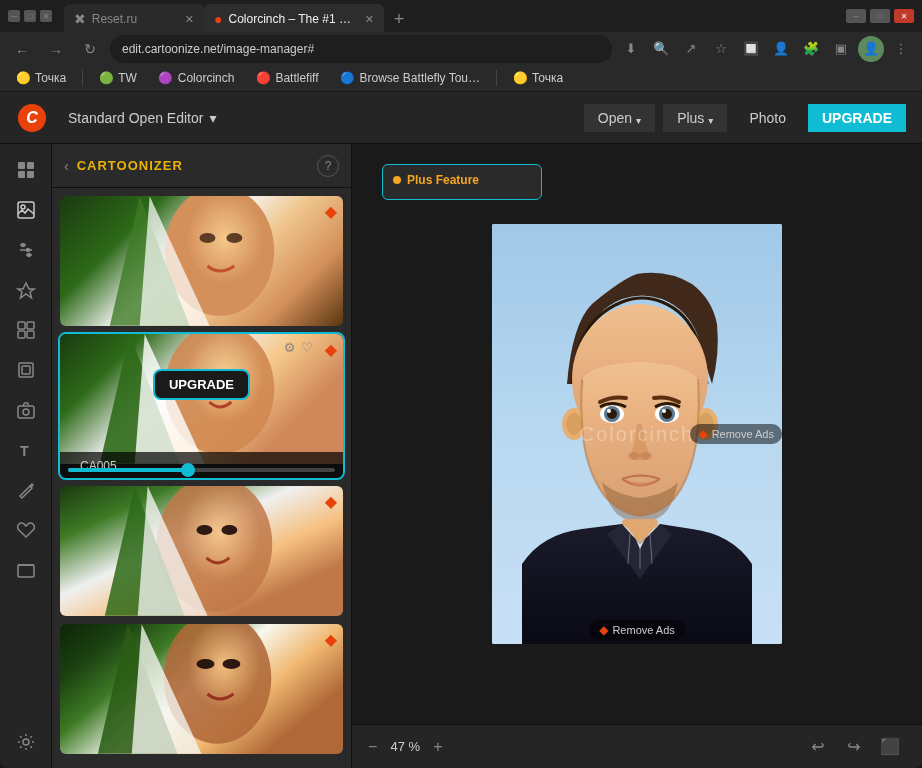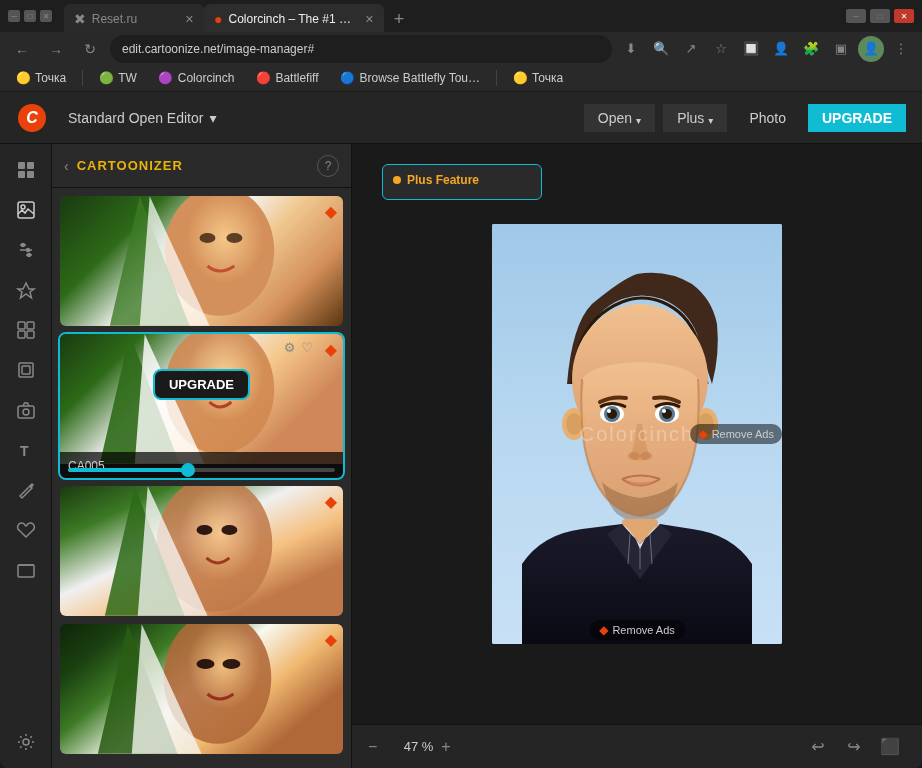--- a/index.html
+++ b/index.html
@@ -71,21 +71,21 @@
 
     .filter-item { position: relative; border-radius: 6px; overflow: hidden; cursor: pointer; margin-bottom: 6px; }
     .filter-item.selected { outline: 2px solid #0fbcd4; }
     .filter-thumbnail { width: 100%; height: 130px; background: #333; position: relative; overflow: hidden; }
     
     .face-art { width: 100%; height: 100%; position: relative; background: linear-gradient(135deg, #2d5a1b 0%, #3d7a25 30%, #fff 50%, #f8d7a0 65%, #e8956a 80%); }
     .face-art-2 { background: linear-gradient(135deg, #2d5a1b 0%, #fff 40%, #f8d7a0 60%, #c8856a 80%); }
     .face-art-3 { background: linear-gradient(160deg, #1a3a0f 0%, #2d5a1b 20%, #fff 45%, #f5c8a0 65%, #d4805a 85%); }
     .premium-badge { position: absolute; top: 6px; right: 6px; }
     .diamond-icon { color: #e8420a; font-size: 16px; }
-    .filter-label { position: absolute; bottom: 0; left: 0; right: 0; background: rgba(0,0,0,0.7); padding: 4px 8px; }
+    .filter-label { position: absolute; bottom: 0; left: 0; right: 0; background: rgba(0,0,0,0.7); padding: 4px 20px; }
     .filter-name { color: #ccc; font-size: 12px; font-weight: 500; }
 
     
     .upgrade-overlay { position: absolute; top: 0; left: 0; right: 0; bottom: 30px; background: rgba(0,0,0,0.0); display: flex; align-items: center; justify-content: center; }
     .upgrade-card { background: #1a1a1a; border: 2px solid #0fbcd4; border-radius: 8px; padding: 6px 14px; display: flex; align-items: center; justify-content: center; }
     .upgrade-card-text { color: white; font-size: 13px; font-weight: 600; }
 
     .filter-slider { display: flex; align-items: center; padding: 4px 8px 6px; }
     .slider-track { flex: 1; height: 4px; background: #444; border-radius: 2px; position: relative; }
     .slider-fill { position: absolute; left: 0; top: 0; bottom: 0; width: 45%; background: #0fbcd4; border-radius: 2px; }
@@ -106,21 +106,21 @@
     
     .plus-tooltip { position: absolute; top: 10px; left: 0; background: #2a2a2a; border: 1px solid #0fbcd4; border-radius: 6px; padding: 8px 10px; min-width: 160px; z-index: 10; }
     .plus-header { display: flex; align-items: center; gap: 6px; margin-bottom: 4px; }
     .plus-dot { width: 8px; height: 8px; border-radius: 50%; background: #f5a623; }
     .plus-label { color: #f5a623; font-size: 12px; font-weight: 600; }
     .plus-desc { color: #aaa; font-size: 11px; line-height: 1.4; }
 
     .canvas-footer { height: 44px; background: #252525; display: flex; align-items: center; padding: 0 16px; border-top: 1px solid #111; }
     .zoom-controls { display: flex; align-items: center; gap: 8px; }
     .zoom-btn { color: #888; font-size: 16px; cursor: pointer; background: none; border: none; }
-    .zoom-level { color: #ccc; font-size: 13px; min-width: 40px; text-align: right; margin-left: 8px; }
+    .zoom-level { color: #ccc; font-size: 13px; min-width: 40px; text-align: center; }
     .footer-spacer { flex: 1; }
     .footer-actions { display: flex; gap: 4px; }
     .footer-action-btn { width: 32px; height: 32px; border-radius: 6px; display: flex; align-items: center; justify-content: center; color: #888; cursor: pointer; font-size: 16px; background: none; border: none; }
   </style>
 </head>
 <body>
 
 <div class="browser">
 
   <div class="title-bar">

